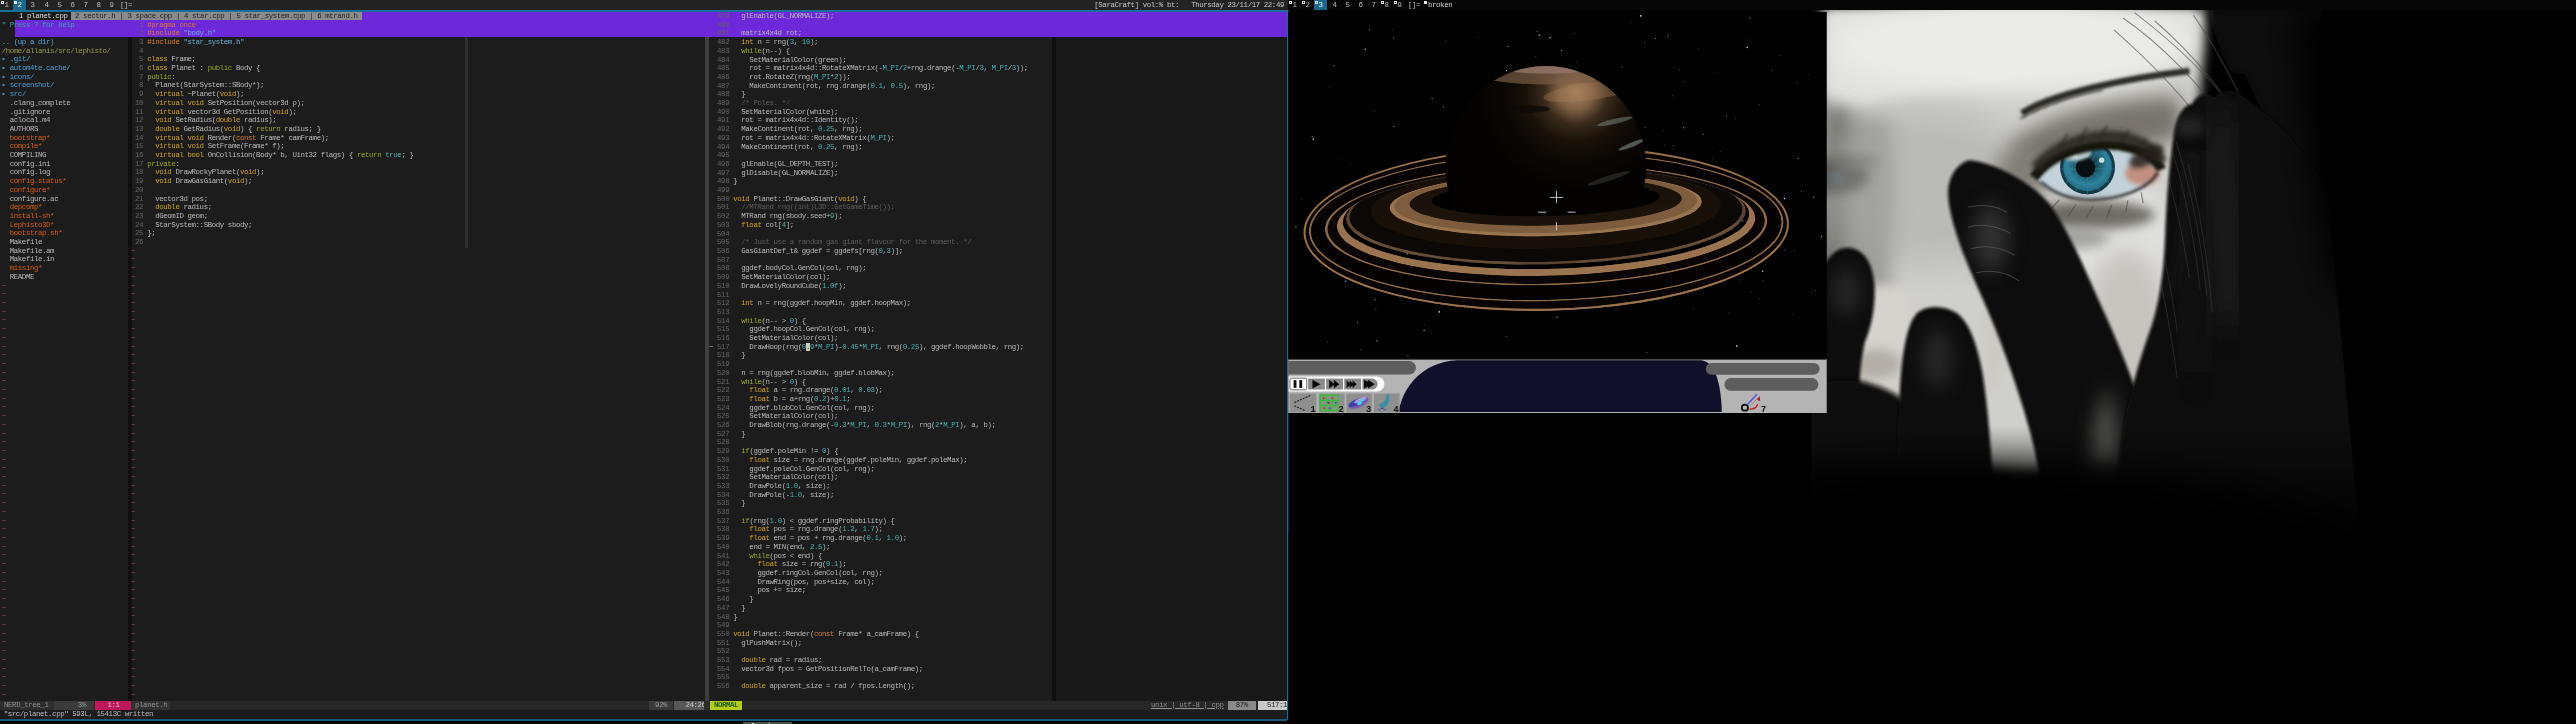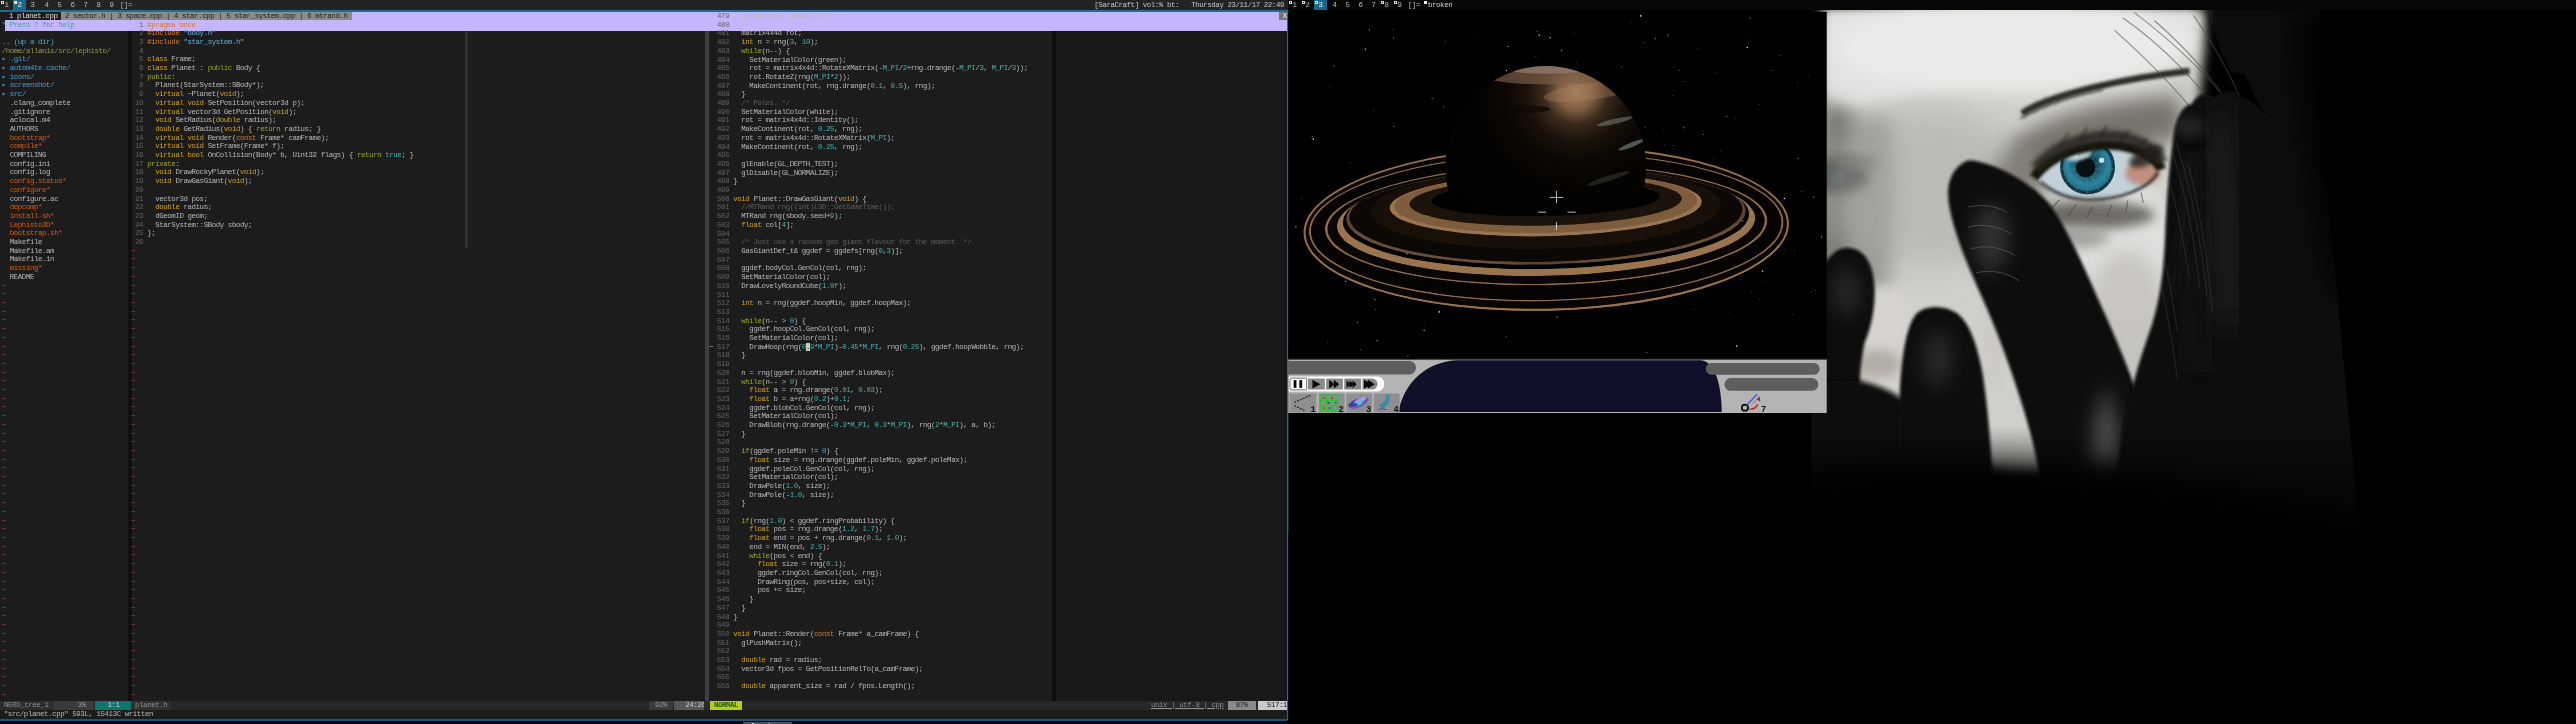--- a/index.html
+++ b/index.html
@@ -22,21 +22,21 @@
 
 <div class="abs" style="left:0;top:11.8px;width:1287px;height:707px;background:#1c1c1c"></div>
 
 <div class="abs" style="left:1056px;top:20.5px;width:232px;height:681px;background:#181818"></div>
 
 <div class="abs" style="left:128px;top:20.5px;width:4px;height:681px;background:#0f0f0f"></div>
 <div class="abs" style="left:705px;top:20.5px;width:4px;height:681px;background:#3f3f3f"></div>
 
 <div class="abs" style="left:465px;top:20.5px;width:3px;height:227px;background:#2f2f2f"></div>
 <div class="abs" style="left:1052px;top:20.5px;width:4px;height:681px;background:#0e0e0e"></div>
-<div class="abs" style="left:5px;top:11.8px;width:1287px;height:19px;background:#c4b5fd">
+<div class="abs" style="left:15px;top:11.8px;width:1287px;height:25px;background:#6d28d9">
     <div class="seg" style="left:0;background:#1c1c1c;color:#dedede"> 1 planet.cpp </div>
     <div class="seg" style="left:56px;background:#8b8b8b;color:#1e1e1e"> 2 sector.h | 3 space.cpp | 4 star.cpp | 5 star_system.cpp | 6 mtrand.h </div>
     <div class="seg" style="left:1274px;width:11.7px;background:#757575;color:#f0f0f0;text-align:center">X</div>
   </div>
 <pre class="vt" style="left:1.7px;top:20.5px"><i class="h">" Press ? for help</i>
 
 <i class="u">.. (up a dir)</i>
 <i class="pa">/home/allanis/src/lephisto/</i>
 <i class="d">▸ .git/</i>
 <i class="d">▸ autom4te.cache/</i>
@@ -264,21 +264,21 @@
 <i class="sn">  </i><i class="ln">550 </i><i class="k">void</i> Planet::Render(<i class="o">const</i> Frame* a_camFrame) {
 <i class="sn">  </i><i class="ln">551 </i>  glPushMatrix();
 <i class="sn">  </i><i class="ln">552 </i>
 <i class="sn">  </i><i class="ln">553 </i>  <i class="k">double</i> rad = radius;
 <i class="sn">  </i><i class="ln">554 </i>  vector3d fpos = GetPositionRelTo(a_camFrame);
 <i class="sn">  </i><i class="ln">555 </i>
 <i class="sn">  </i><i class="ln">556 </i>  <i class="k">double</i> apparent_size = rad / fpos.Length();</pre>
 <div class="abs" style="left:0;top:701px;width:1287px;height:8.7px;background:#272727">
     <div class="seg" style="left:0px;width:54px;background:#2d2d2d;color:#8f8f8f;"> NERD_tree_1</div>
     <div class="seg" style="left:54px;width:40px;background:#3a3a3a;color:#9a9a9a;text-align:right;">3%  </div>
-    <div class="seg" style="left:95px;width:37px;background:#0f766e;color:#cacaca;text-align:center;">1:1</div>
+    <div class="seg" style="left:95px;width:37px;background:#be185d;color:#cacaca;text-align:center;">1:1</div>
     <div class="seg" style="left:131px;width:39px;background:#313131;color:#909090;"> planet.h</div>
     <div class="seg" style="left:649px;width:24px;background:#3a3a3a;color:#9a9a9a;text-align:center;">92%</div>
     <div class="seg" style="left:674px;width:43px;background:#575757;color:#cacaca;text-align:center;">24:26</div>
     <div class="seg" style="left:704px;width:6.7px;background:#2a2a2a;color:#8a8a8a;"></div>
     <div class="seg" style="left:710px;width:32px;background:#b5cc1a;color:#1e5c1e;text-align:center;font-weight:bold;">NORMAL</div>
     <div class="seg" style="left:743px;width:49px;background:#4e4e4e;color:#ececec;font-weight:bold;margin-top:21px;"> planet.cpp</div>
     <div class="seg" style="left:1151px;width:75px;background:#272727;color:#8f8f8f;text-decoration:underline;">unix | utf-8 | cpp</div>
     <div class="seg" style="left:1228px;width:27.5px;background:#8a8a8a;color:#1c1c1c;text-align:center;">87%</div>
     <div class="seg" style="left:1258px;width:42px;background:#c9c9c9;color:#1c1c1c;text-align:center;">517:19</div>
   </div>

